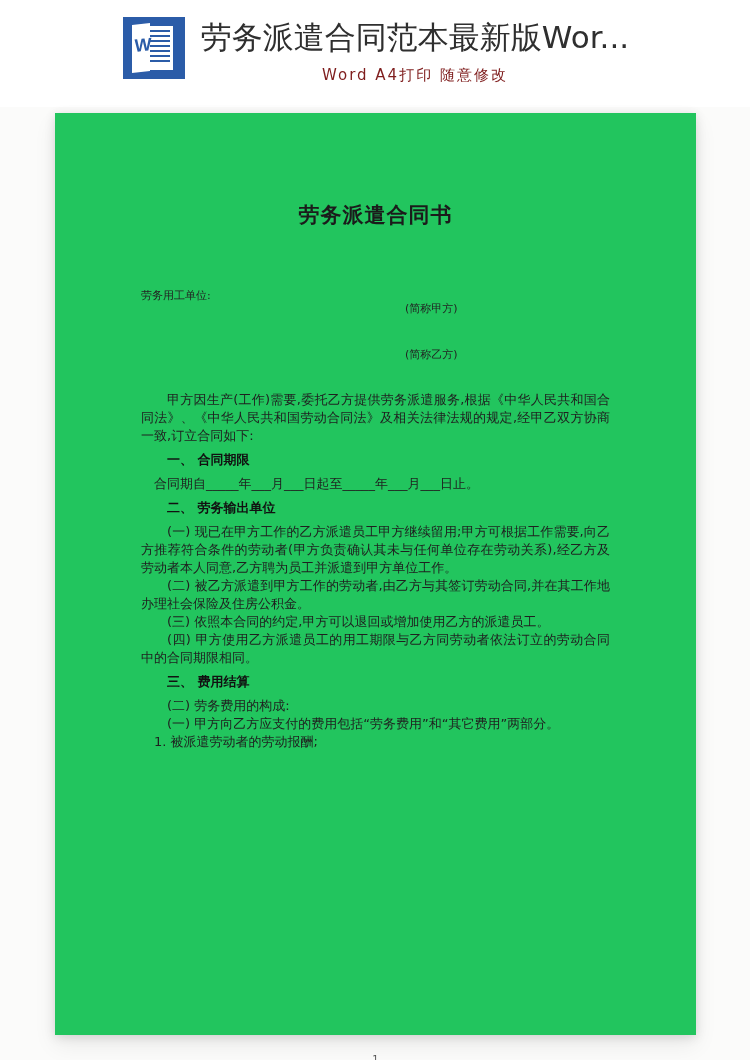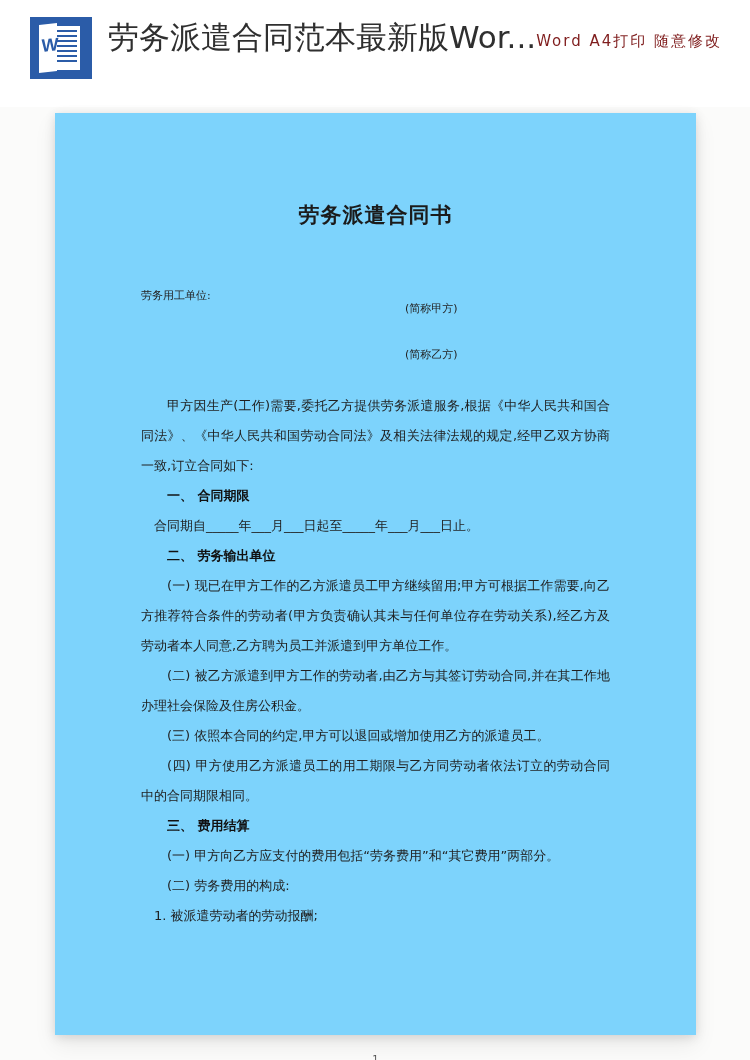--- a/index.html
+++ b/index.html
@@ -80,21 +80,21 @@
     font-weight: bold;
     color: #2b5ca8;
     text-align: center;
     line-height: 18px;
     transform: skewY(-6deg);
     font-family: "Liberation Sans", sans-serif;
   }
 
   .header-text {
     display: flex;
-    flex-direction: row;
+    flex-direction: column;
     align-items: center;
     flex: 0 0 auto;
   }
   .doc-title {
     font-size: 31px;
     color: #2f2f2f;
     line-height: 40px;
     font-weight: 400;
     white-space: nowrap;
     letter-spacing: 0px;
@@ -110,21 +110,21 @@
     font-family: "DejaVu Sans", "Liberation Sans", sans-serif;
   }
 
   
   .page-sheet {
     position: absolute;
     left: 55px;
     top: 113px;
     width: 641px;
     height: 922px;
-    background: #7dd3fc;
+    background: #22c55e;
     box-shadow: 0 2px 10px rgba(0,0,0,0.13), 0 10px 22px rgba(0,0,0,0.07);
   }
 
   .page-body {
     padding: 0 86px;
     box-sizing: border-box;
     width: 100%;
     position: relative;
     height: 100%;
   }
@@ -153,21 +153,21 @@
   }
   .party-row .left { position: absolute; left: 0; top: 0; }
   .party-row .right { position: absolute; left: 264px; top: 13px; }
 
   .body-block {
     margin-top: 38px;
   }
   p.para {
     font-size: 13px;
     color: #1f1f1f;
-    line-height: 30px;
+    line-height: 18px;
     margin: 0;
     text-align: justify;
     text-justify: inter-ideograph;
     font-family: "DejaVu Sans", "Liberation Sans", sans-serif;
   }
   p.indent2 { text-indent: 26px; }
   p.indent1 { text-indent: 13px; }
   p.heading {
     font-weight: bold;
     text-indent: 26px;
@@ -236,21 +236,21 @@
     <div class="body-block">
       <p class="para indent2">甲方因生产(工作)需要,委托乙方提供劳务派遣服务,根据《中华人民共和国合同法》、《中华人民共和国劳动合同法》及相关法律法规的规定,经甲乙双方协商一致,订立合同如下:</p>
       <p class="heading">一、  合同期限</p>
       <p class="para indent1">合同期自_____年___月___日起至_____年___月___日止。</p>
       <p class="heading">二、  劳务输出单位</p>
       <p class="para indent2">(一) 现已在甲方工作的乙方派遣员工甲方继续留用;甲方可根据工作需要,向乙方推荐符合条件的劳动者(甲方负责确认其未与任何单位存在劳动关系),经乙方及劳动者本人同意,乙方聘为员工并派遣到甲方单位工作。</p>
       <p class="para indent2">(二) 被乙方派遣到甲方工作的劳动者,由乙方与其签订劳动合同,并在其工作地办理社会保险及住房公积金。</p>
       <p class="para indent2">(三) 依照本合同的约定,甲方可以退回或增加使用乙方的派遣员工。</p>
       <p class="para indent2">(四) 甲方使用乙方派遣员工的用工期限与乙方同劳动者依法订立的劳动合同中的合同期限相同。</p>
       <p class="heading">三、  费用结算</p>
+      <p class="para indent2">(二) 劳务费用的构成:</p>
       <p class="para indent2">(一) 甲方向乙方应支付的费用包括“劳务费用”和“其它费用”两部分。</p>
-      <p class="para indent2">(二) 劳务费用的构成:</p>
       <p class="para indent1">1. 被派遣劳动者的劳动报酬;</p>
     </div>
 
     <div class="page-number">1</div>
 
   </div>
 </div>
 
 </body></html>

